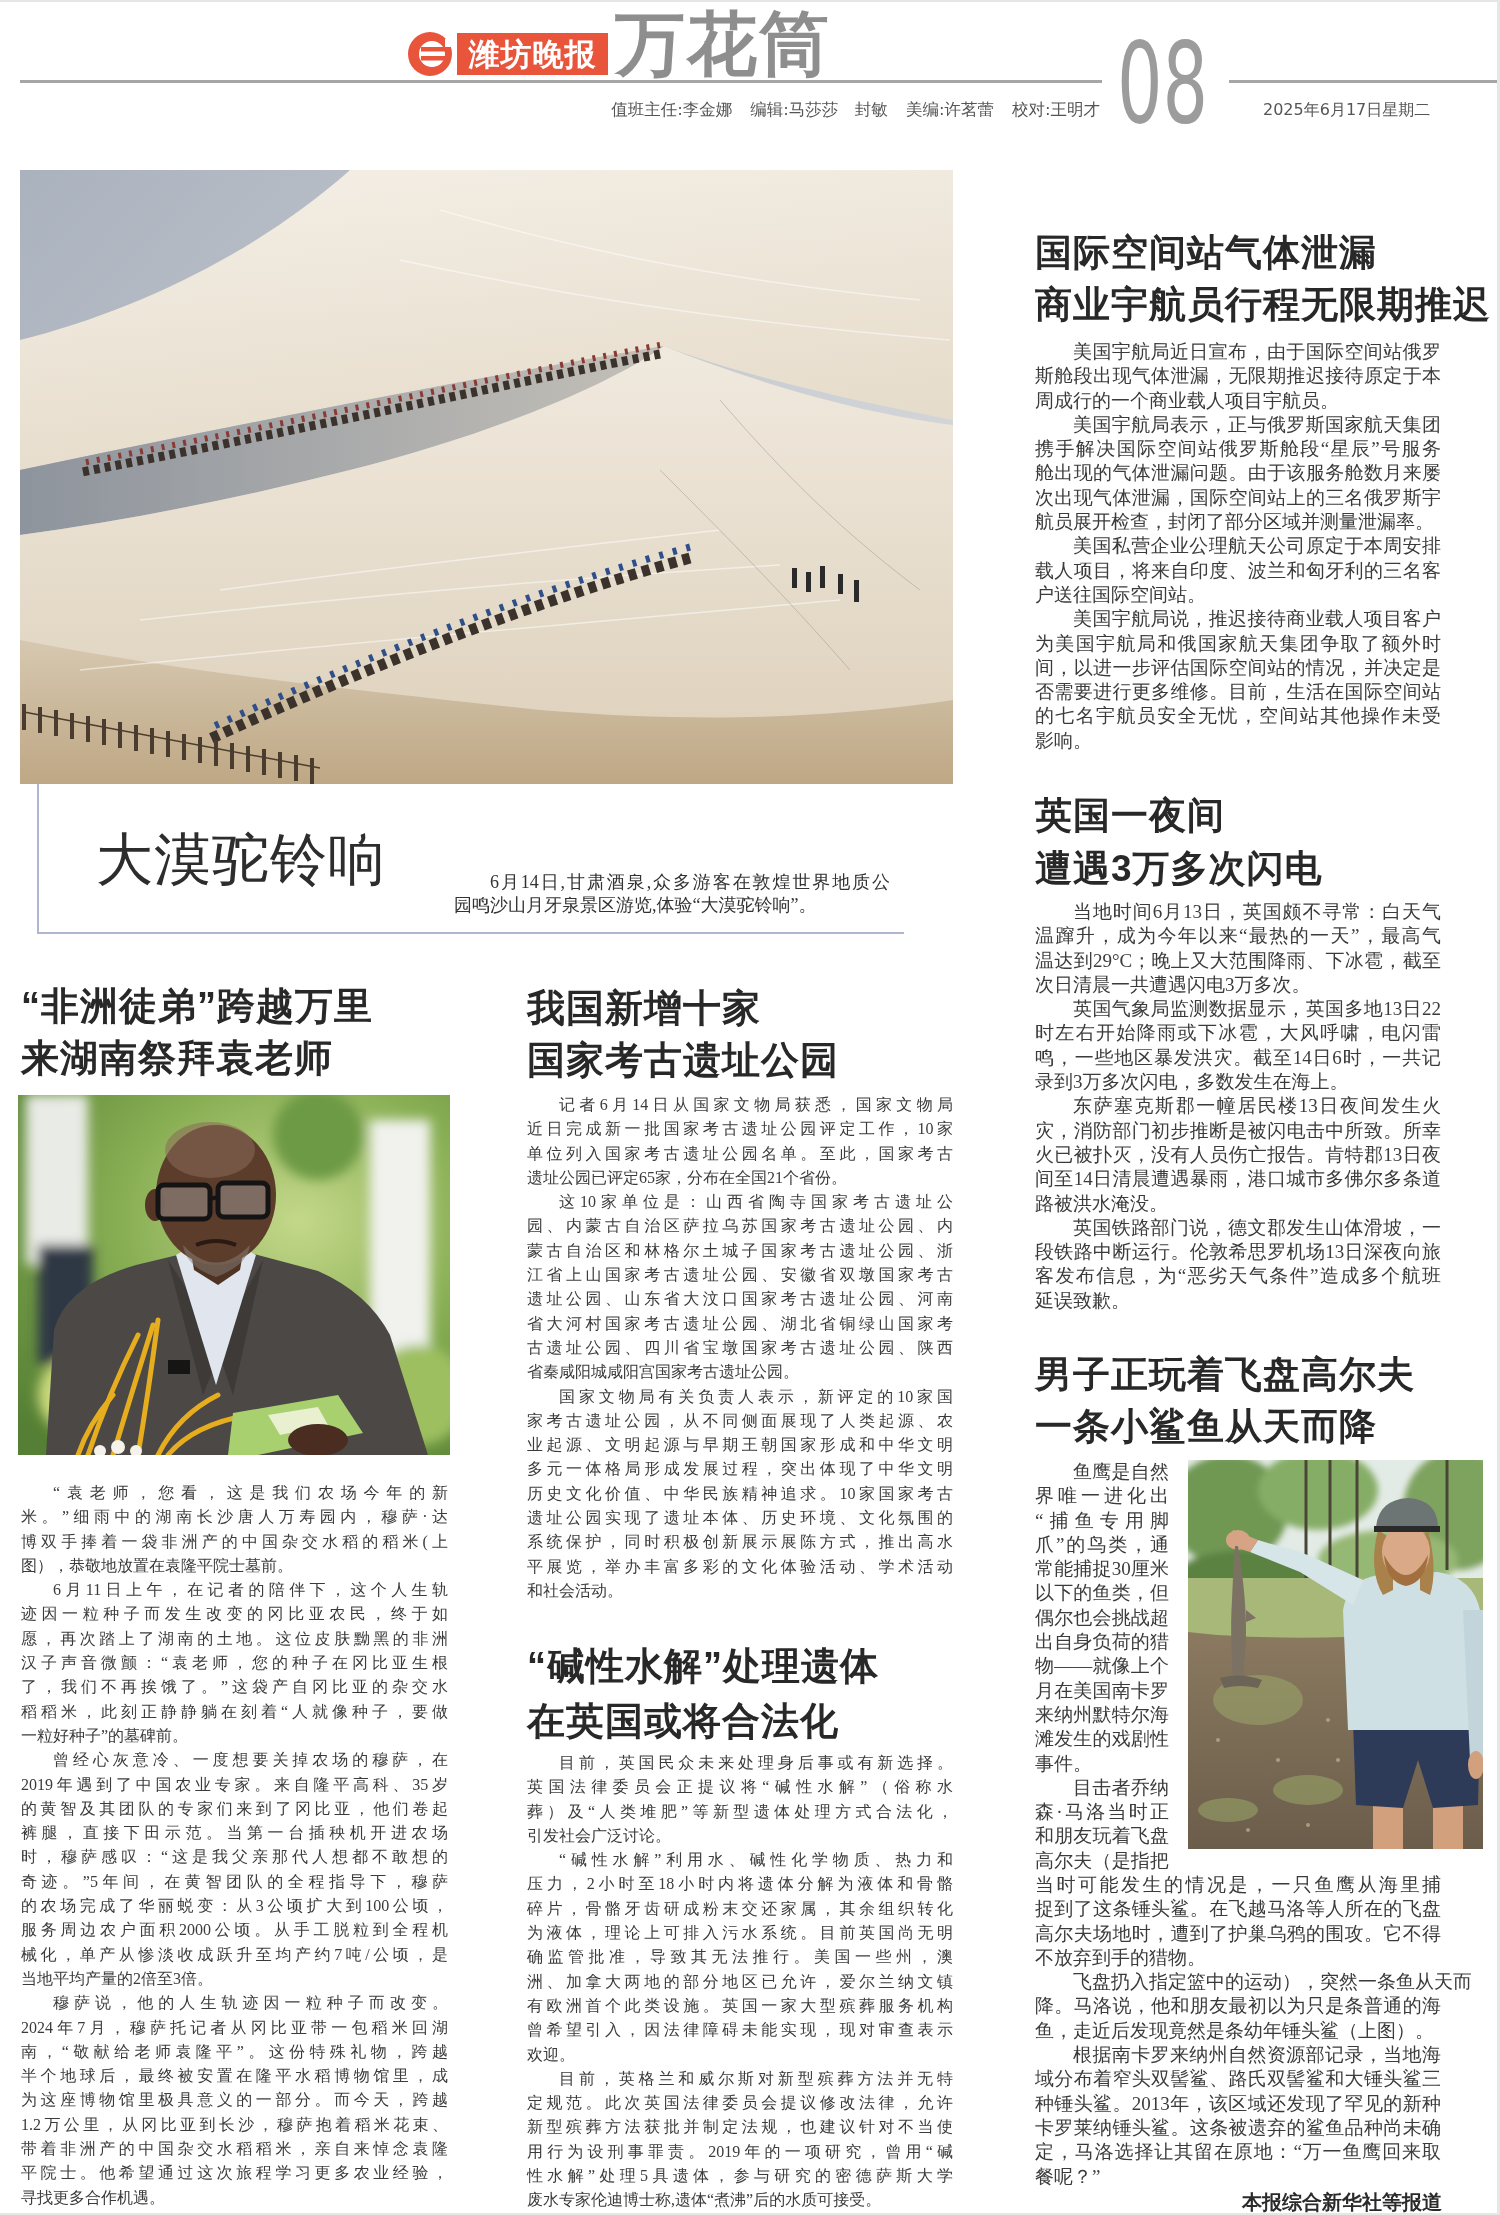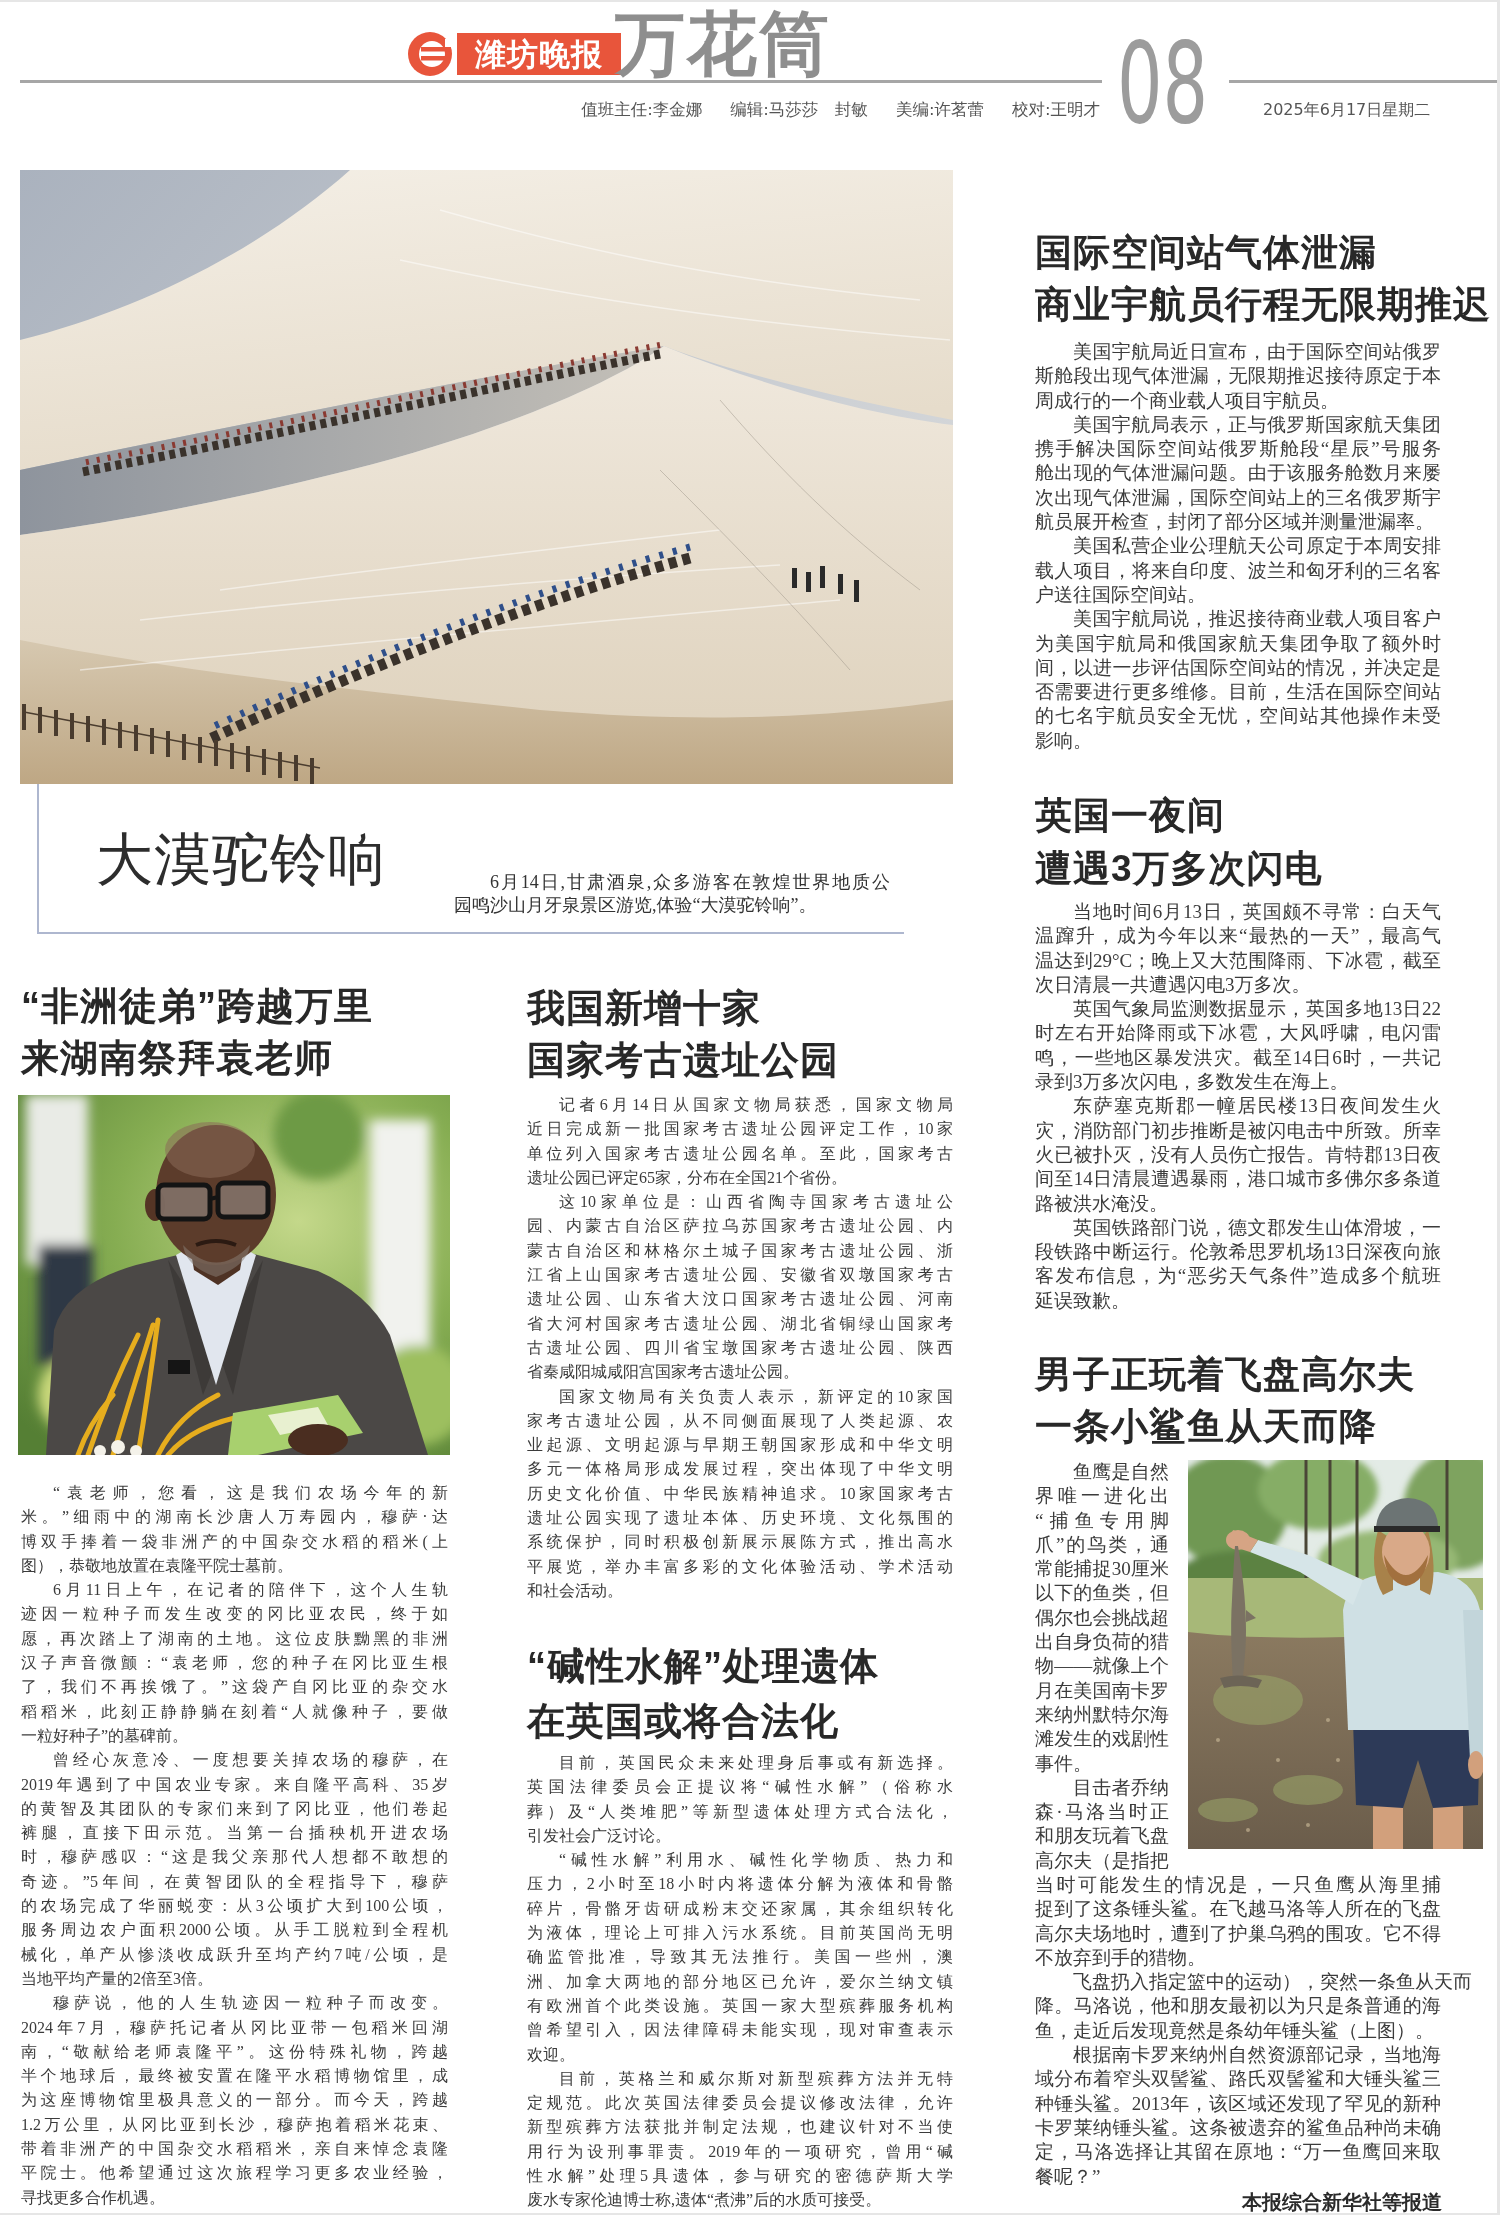--- a/index.html
+++ b/index.html
@@ -2,29 +2,29 @@
 <html style="--brand: #e8553b; --section_gray: #8e8e8e; --rule: #a6a6a6; --text: #3b3b3b; --title: #282828; --caption_border: #aeb7cf;"><head>
 <meta charset="utf-8">
 <style>
 *{margin:0;padding:0;box-sizing:border-box;}
 html,body{width:1500px;height:2215px;background:#fff;overflow:hidden;}
 #page{position:relative;width:1500px;height:2215px;background:#fff;}
 #page-frame{position:absolute;left:0;top:0;width:1500px;height:2215px;border-top:2px solid #e6e6e6;border-right:3px solid #e6e6e6;border-bottom:2px solid #e6e6e6;pointer-events:none;}
 .abs{position:absolute;}
 
 
-.logo-box{left:457px;top:33px;width:164px;height:42px;background:var(--brand,#e8553b);color:#fff;
+.logo-box{left:457px;top:33px;width:151px;height:42px;background:var(--brand,#e8553b);color:#fff;
   font-family:"DejaVu Serif",serif;font-weight:bold;font-size:31px;line-height:42px;text-align:center;letter-spacing:1px;white-space:nowrap;}
 .section-title{left:615px;top:9px;font-family:"DejaVu Serif",serif;font-weight:bold;font-size:70px;line-height:70px;
   color:var(--section_gray,#8e8e8e);letter-spacing:2px;white-space:nowrap;}
 .rule{height:3px;background:var(--rule,#a6a6a6);}
 .page-no{left:1117px;top:27px;font-family:"DejaVu Sans",sans-serif;font-size:112px;line-height:112px;color:#9c9c9c;
   transform:scaleX(.64);transform-origin:left top;white-space:nowrap;}
 .credits{right:400px;top:99px;font-family:"DejaVu Sans",sans-serif;font-size:16.5px;line-height:22px;color:#555;white-space:nowrap;}
-.credits span{margin-left:28px;text-align:right;}
+.credits span{margin-left:18px;text-align:right;}
 .dateline{left:1263px;top:99px;font-family:"DejaVu Sans",sans-serif;font-size:16px;line-height:22px;color:#555;white-space:nowrap;}
 .dateline span+span{}
 
 
 .photo{overflow:hidden;}
 .photo svg{display:block;}
 
 
 .cap-box{left:37px;top:784px;width:867px;height:150px;border-left:2px solid var(--caption_border,#aeb7cf);border-bottom:2px solid var(--caption_border,#aeb7cf);}
 .cap-title{left:96px;top:829px;font-family:"DejaVu Sans",sans-serif;font-weight:normal;font-size:57px;line-height:60px;color:#2d2d2d;letter-spacing:1px;white-space:nowrap;}

